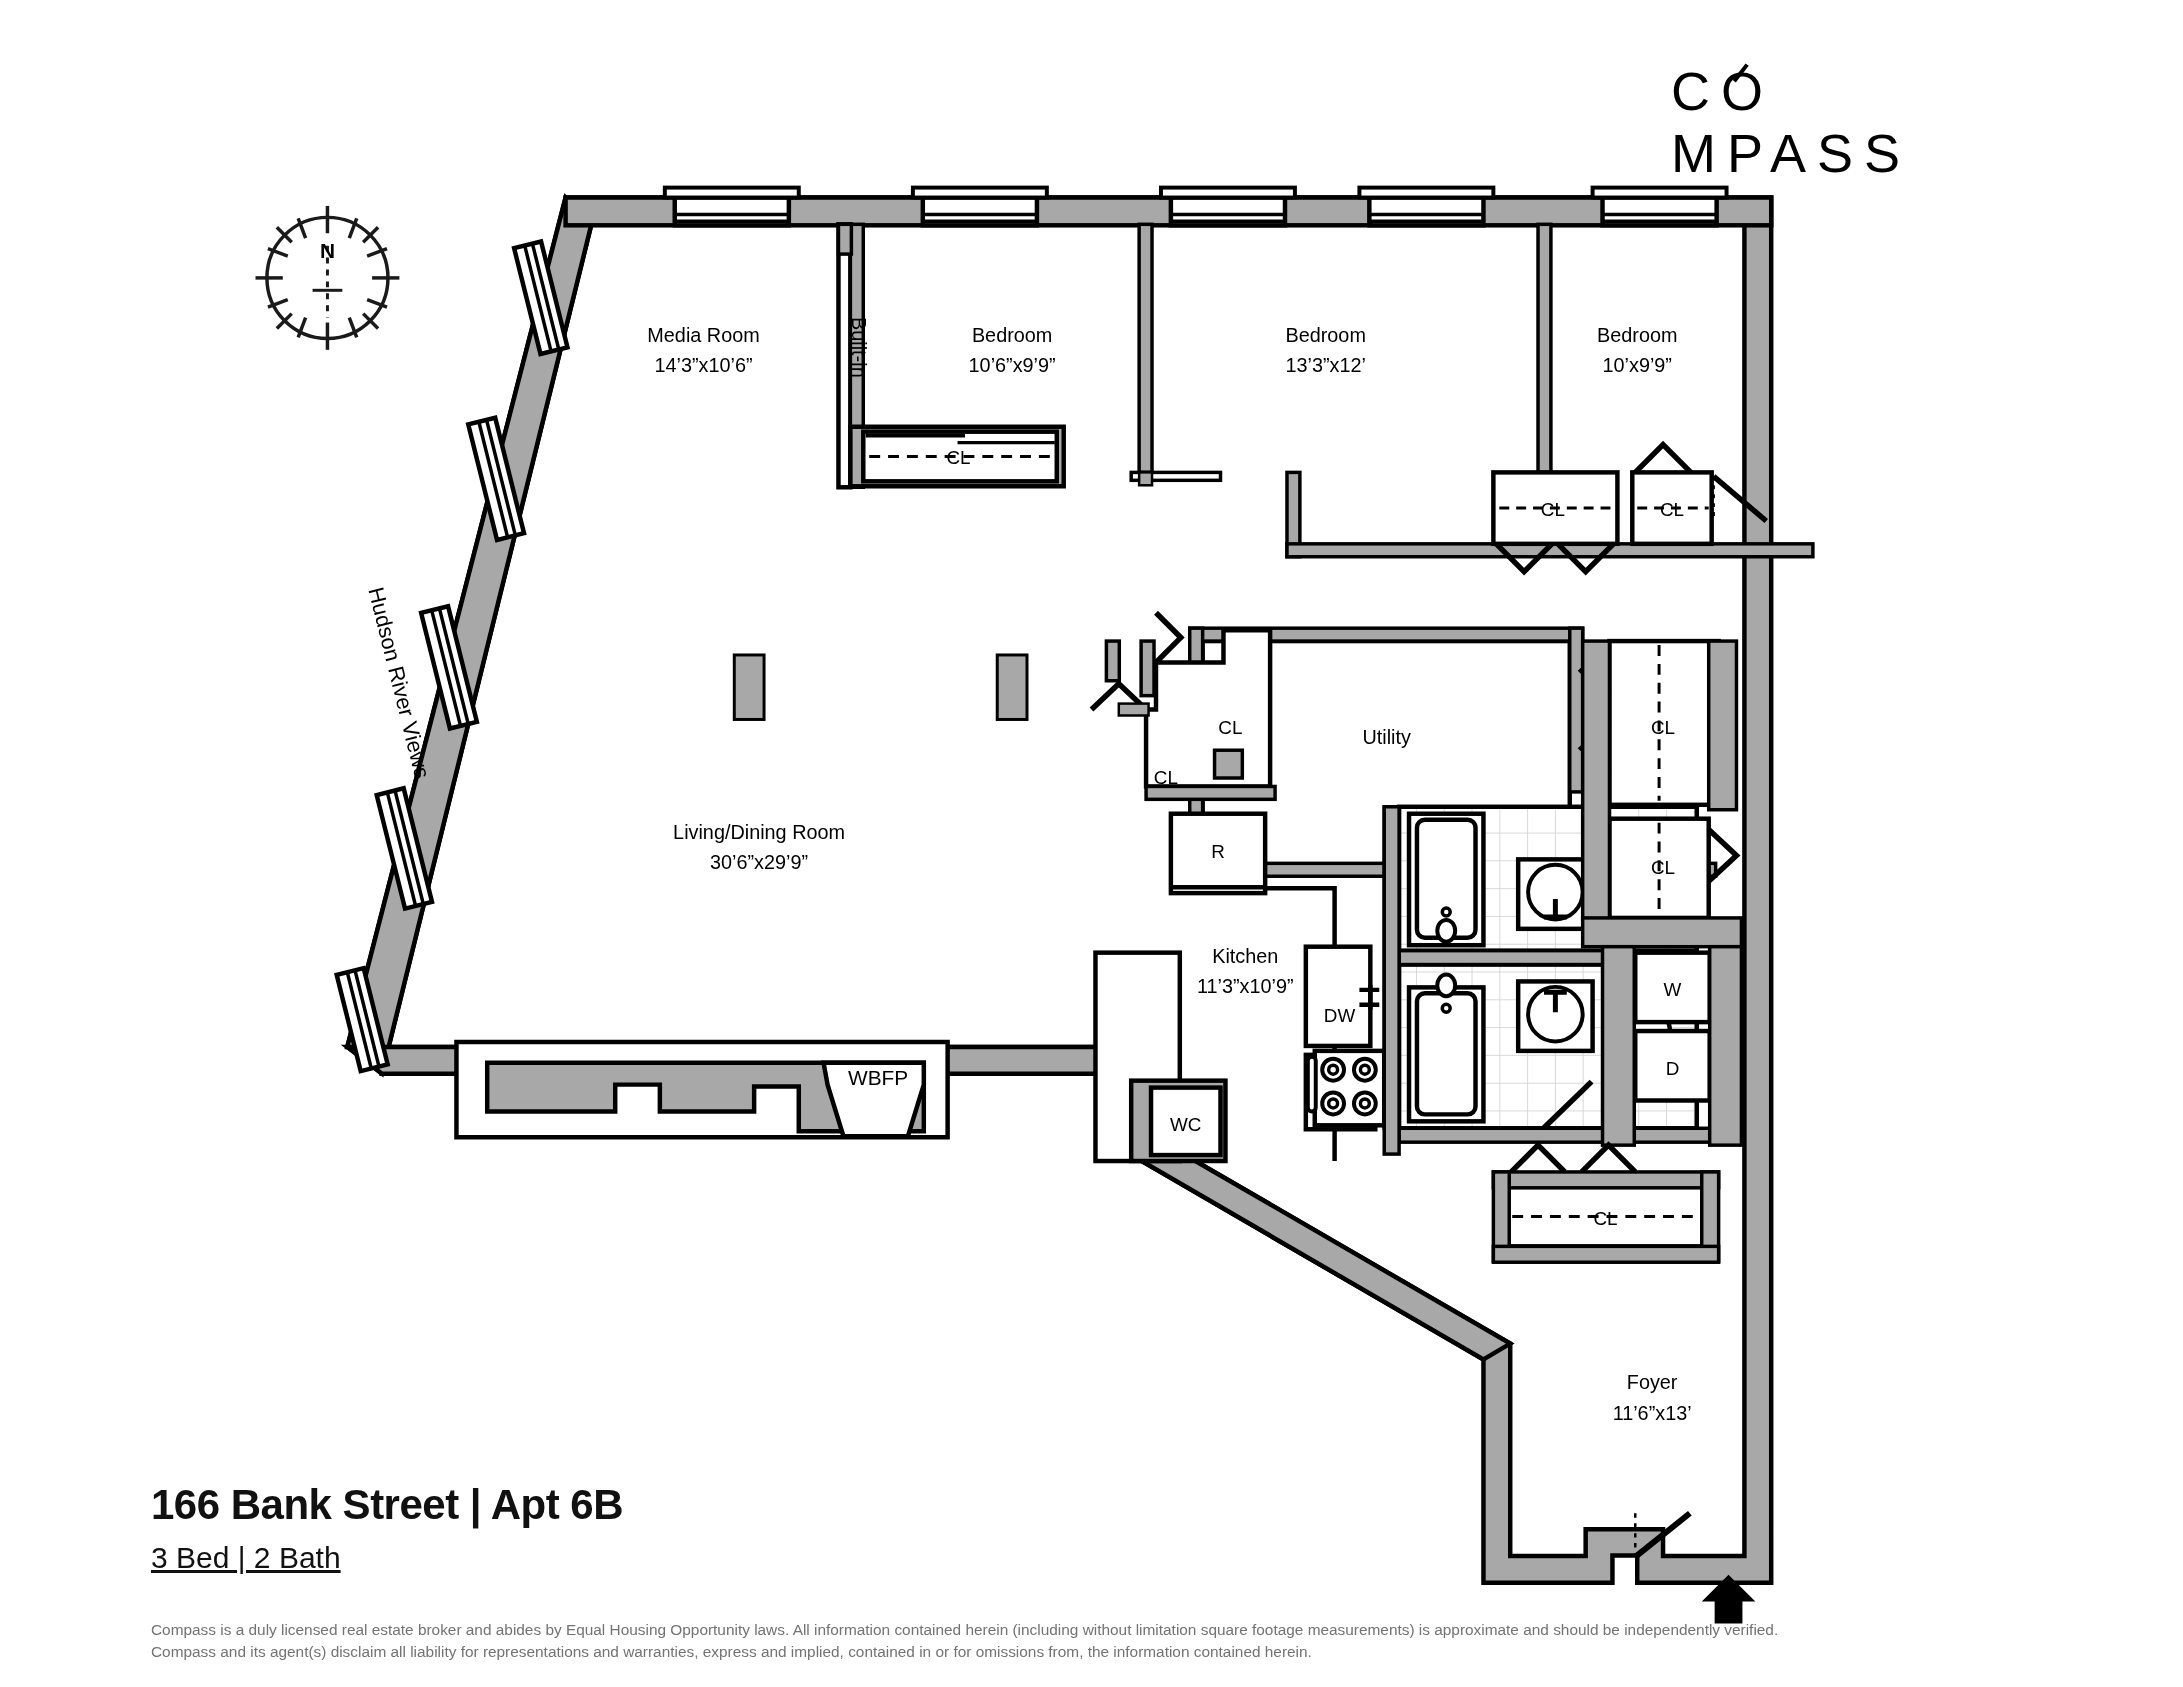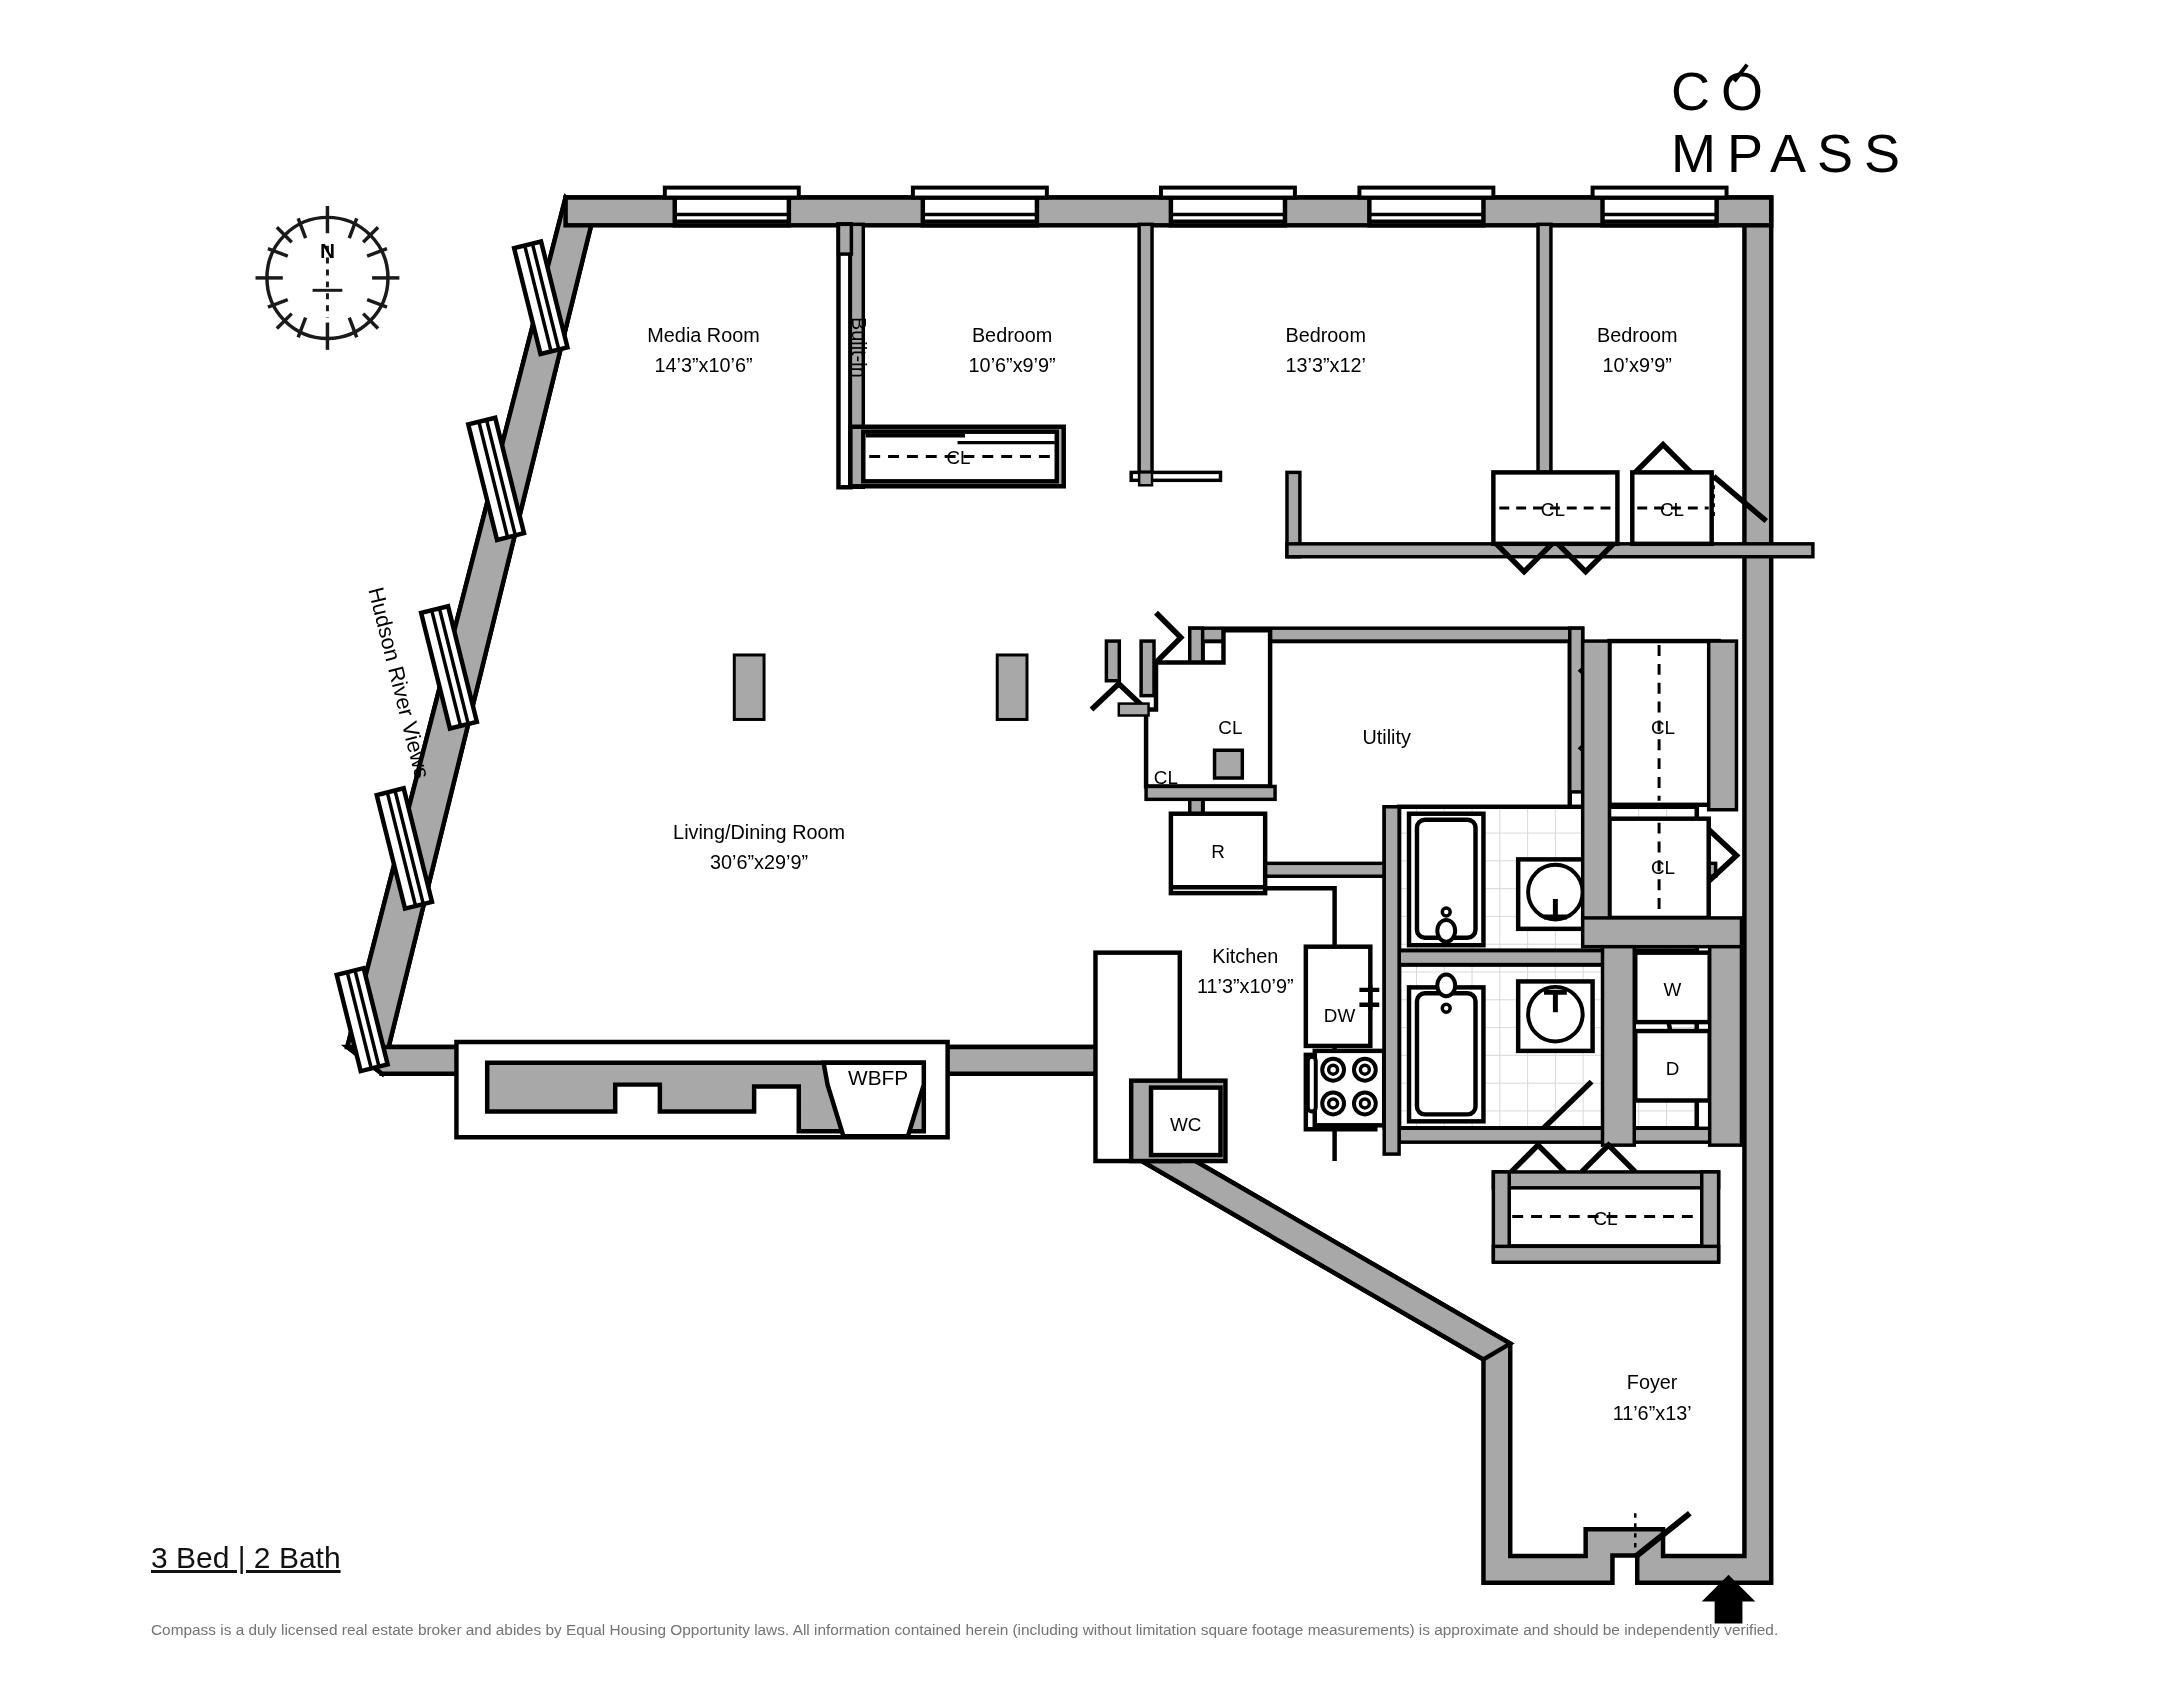--- a/index.html
+++ b/index.html
@@ -368,20 +368,22 @@
     <g>
       <text class="rlabel" x="2510" y="1940">Kitchen</text>
       <text class="rdim" x="2510" y="2002">11’3”x10’9”</text>
     </g>
     <g>
       <text class="rlabel" x="3330" y="2800">Foyer</text>
       <text class="rdim" x="3330" y="2862">11’6”x13’</text>
     </g>
   </svg>
 
+  <div class="addr">166 Bank Street | Apt 6B</div>
   <div class="beds">3 Bed | 2 Bath</div>
 
   <div class="disc">
     <div>Compass is a duly licensed real estate broker and abides by Equal Housing Opportunity laws.  All information contained herein (including without limitation square footage measurements) is approximate and should be independently verified.</div>
+    <div>Compass and its agent(s) disclaim all liability for representations and warranties, express and implied, contained in or for omissions from, the information contained herein.</div>
   </div>
 
 </div>
 
 
 </body></html>

